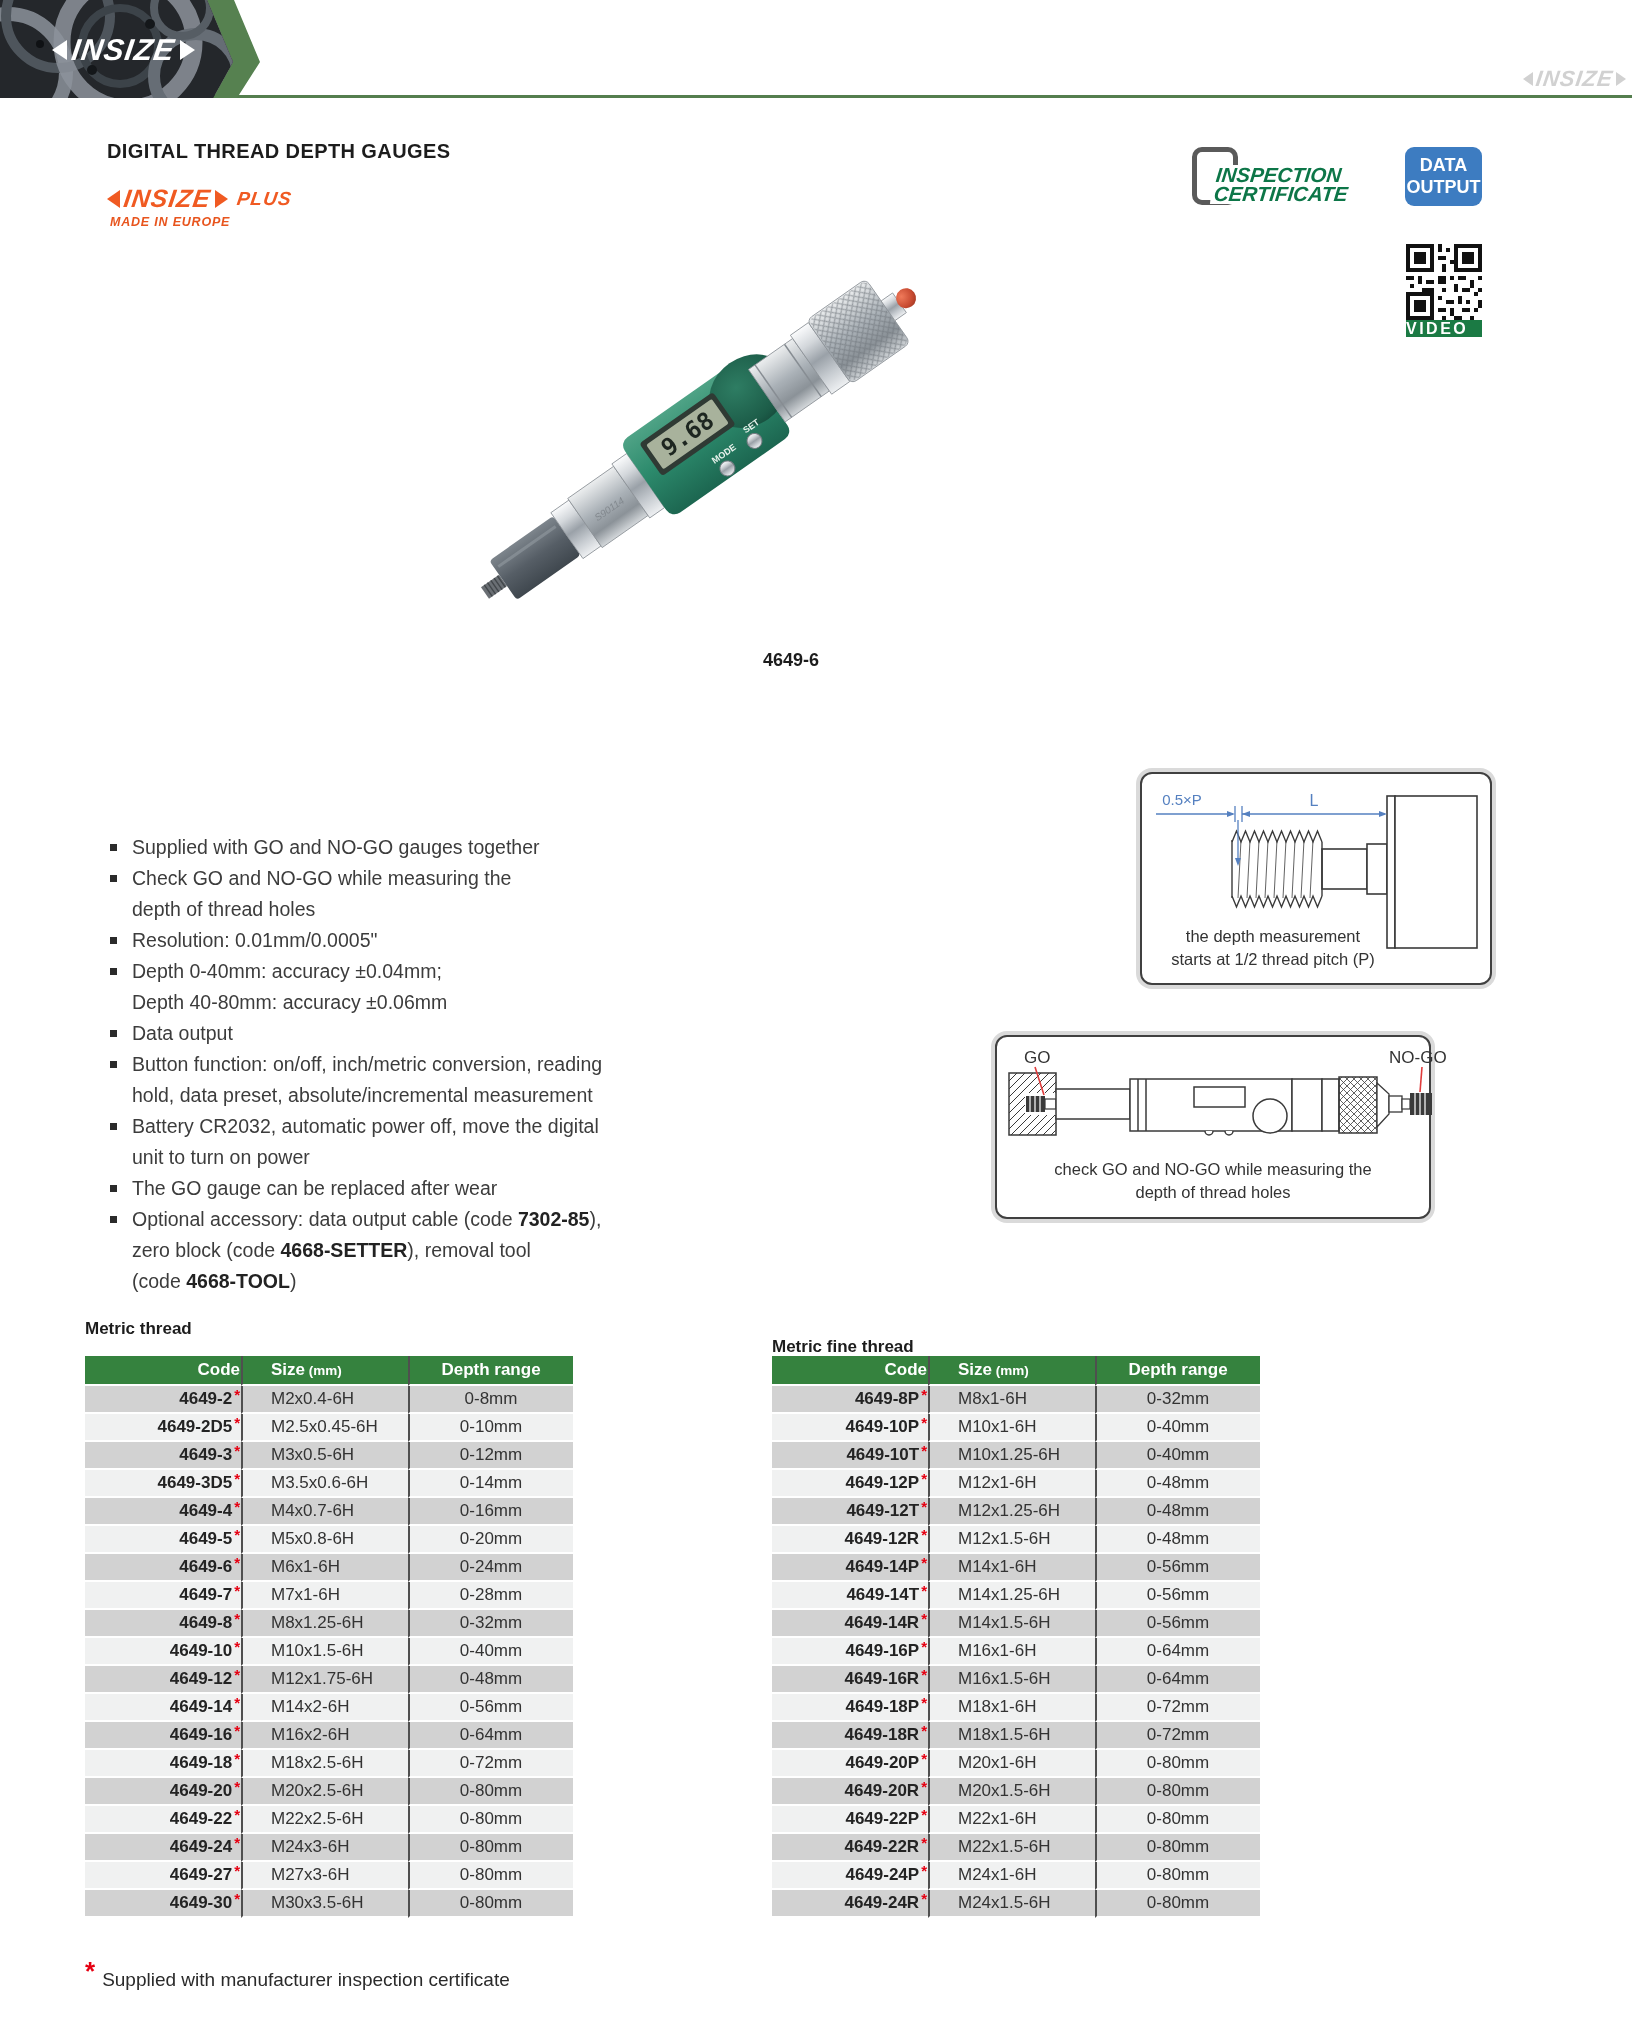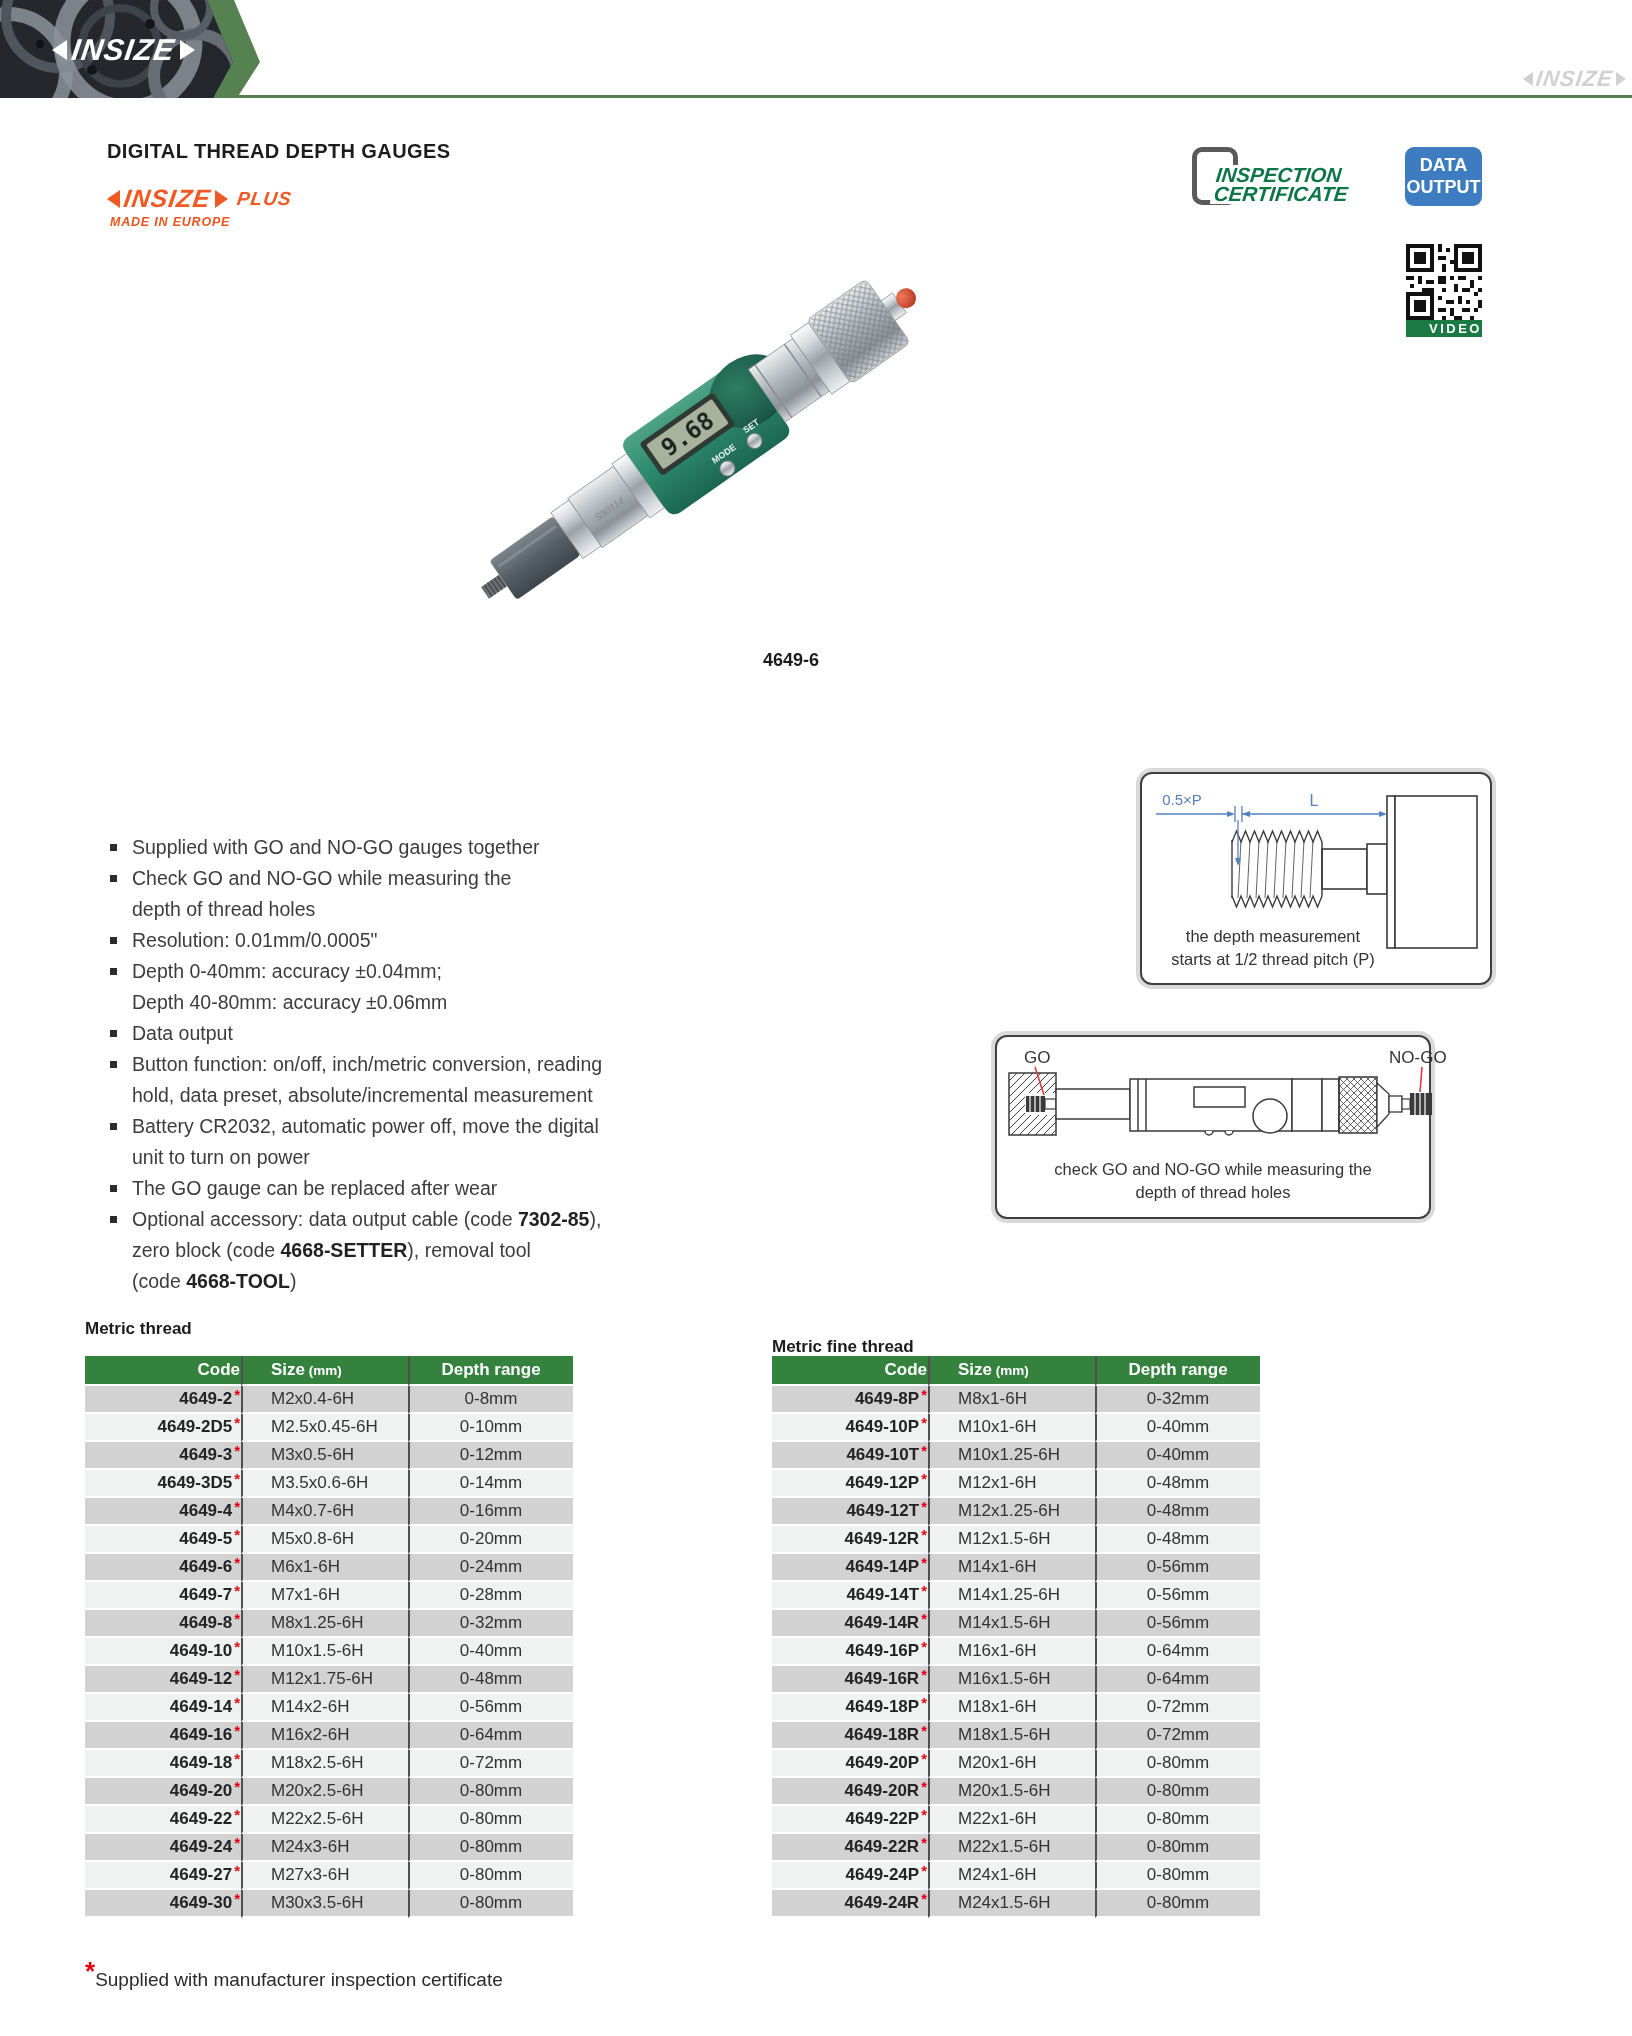--- a/index.html
+++ b/index.html
@@ -33,21 +33,21 @@
   #madein{position:absolute;left:110px;top:215px;color:#e8551e;font-size:12.5px;font-weight:800;font-style:italic;letter-spacing:.8px;}
 
   
   #insp-icon{position:absolute;left:1192px;top:147px;width:36px;height:48px;border:5px solid #5a5a5a;border-radius:10px;background:#fff;}
   #insp-text{position:absolute;left:1212px;top:165px;background:#fff;padding:1px 3px;color:#0d7648;
     font-size:20.5px;line-height:18.5px;font-weight:900;font-style:italic;transform:skewX(-6deg);white-space:pre-line;}
   #dataout{position:absolute;left:1405px;top:147px;width:77px;height:59px;background:#3d7cc1;border-radius:9px;
     color:#fff;font-weight:800;font-size:18px;line-height:22px;text-align:center;padding-top:7px;box-sizing:border-box;white-space:pre-line;}
   #qrbox{position:absolute;left:1406px;top:244px;width:76px;height:93px;}
   #qrbox .bar{position:absolute;left:0;top:76px;width:76px;height:17px;background:#1b7a44;color:#fff;
-    font-size:13px;font-weight:800;letter-spacing:2.5px;text-align:right;line-height:17px;}
+    font-size:16px;font-weight:800;letter-spacing:2.5px;text-align:left;line-height:17px;}
 
   
   #product-svg{position:absolute;left:410px;top:238px;}
   #model{position:absolute;left:763px;top:650px;font-size:18px;font-weight:700;color:#1c1c1c;}
 
   
   #features{position:absolute;left:108px;top:832px;width:600px;margin:0;padding:0;list-style:none;}
   #features li{position:relative;padding-left:24px;font-size:19.5px;line-height:31px;color:#3c3c3c;white-space:pre-line;}
   #features li::before{content:"";position:absolute;left:2px;top:12px;width:7px;height:7px;background:#2b2b2b;}
   #features b{color:#222;}
@@ -76,21 +76,21 @@
   .spec .col-depth{width:165px;text-align:center;padding-left:0;}
   .spec tbody tr:nth-child(odd){background:#d2d2d2;}
   .spec tbody tr:nth-child(even){background:#f0f1f1;}
   .spec td.col-code b{color:#232323;font-weight:700;}
   .spec .star{color:#e60012;font-weight:700;font-size:15px;position:relative;top:-4px;margin-left:2px;}
   .spec .unit{font-size:13.5px;font-weight:700;}
 
   
   #footnote{position:absolute;left:85px;top:1956px;}
   #footnote .fstar{color:#e60012;font-size:26px;font-weight:700;vertical-align:6px;}
-  #footnote .ftext{font-size:19px;color:#2a2a2a;margin-left:0;}
+  #footnote .ftext{font-size:19px;color:#2a2a2a;margin-left:7px;}
 </style>
 </head>
 <body>
 
 <div id="page">
 
   <div id="hdr">
     <div class="greenline"></div>
     <div class="chevron"></div>
     <div class="photo">

